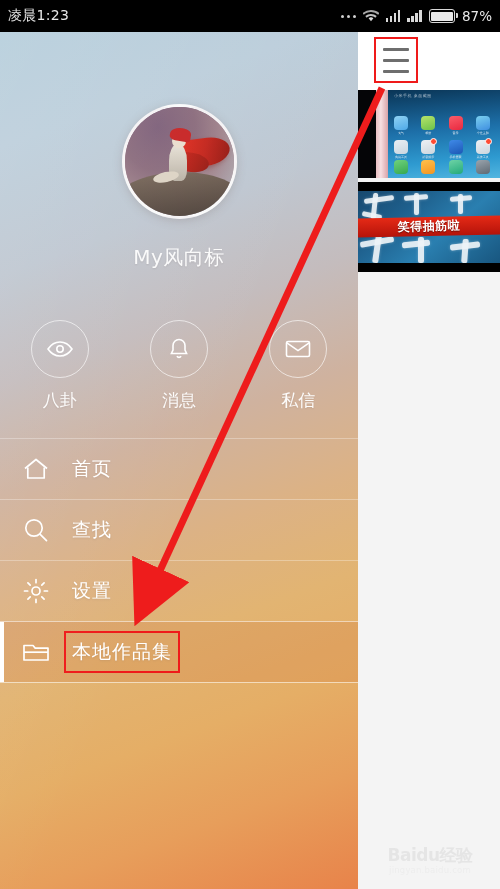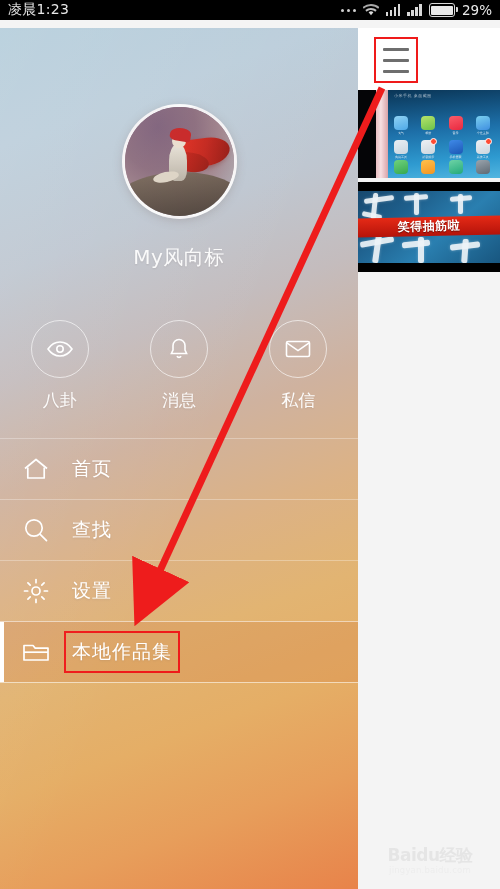--- a/index.html
+++ b/index.html
@@ -5,21 +5,21 @@
   html,body{margin:0;padding:0;background:#000;}
   body{
     width:500px;height:889px;overflow:hidden;
     font-family:"DejaVu Sans","Liberation Sans",sans-serif;
     -webkit-font-smoothing:antialiased;
   }
   #screen{position:relative;width:500px;height:889px;overflow:hidden;background:#f4f4f4;}
 
   
   #statusbar{
-    position:absolute;left:0;top:0;width:500px;height:20px;background:#000;
+    position:absolute;left:0;top:0;width:500px;height:32px;background:#000;
     display:flex;align-items:center;z-index:60;
   }
   #clock{color:#e8e8e8;font-size:14px;margin-left:8px;letter-spacing:.3px;}
   #sb-right{margin-left:auto;display:flex;align-items:center;gap:7px;margin-right:8px;}
   .dots{display:flex;gap:3px;align-items:center;}
   .dots i{width:3px;height:3px;border-radius:50%;background:#d0d0d0;display:block;}
   .bars{display:flex;align-items:flex-end;gap:1.5px;height:12px;}
   .bars b{display:block;width:2.5px;background:#d8d8d8;}
   .bars b:nth-child(1){height:4px}.bars b:nth-child(2){height:6px}
   .bars b:nth-child(3){height:9px}.bars b:nth-child(4){height:12px}
@@ -192,21 +192,21 @@
         </span>
       <span class="bars">
           <b></b>
           <b></b>
           <b></b>
           <b></b>
         </span>
       <span class="batt">
           <i></i>
         </span>
-      <span id="pct">29%</span>
+      <span id="pct">87%</span>
     </div>
   </div>
 
   <div id="content">
 
     <div id="topbar">
       <div id="hamburger">
         <span></span>
           <span></span>
           <span></span>

